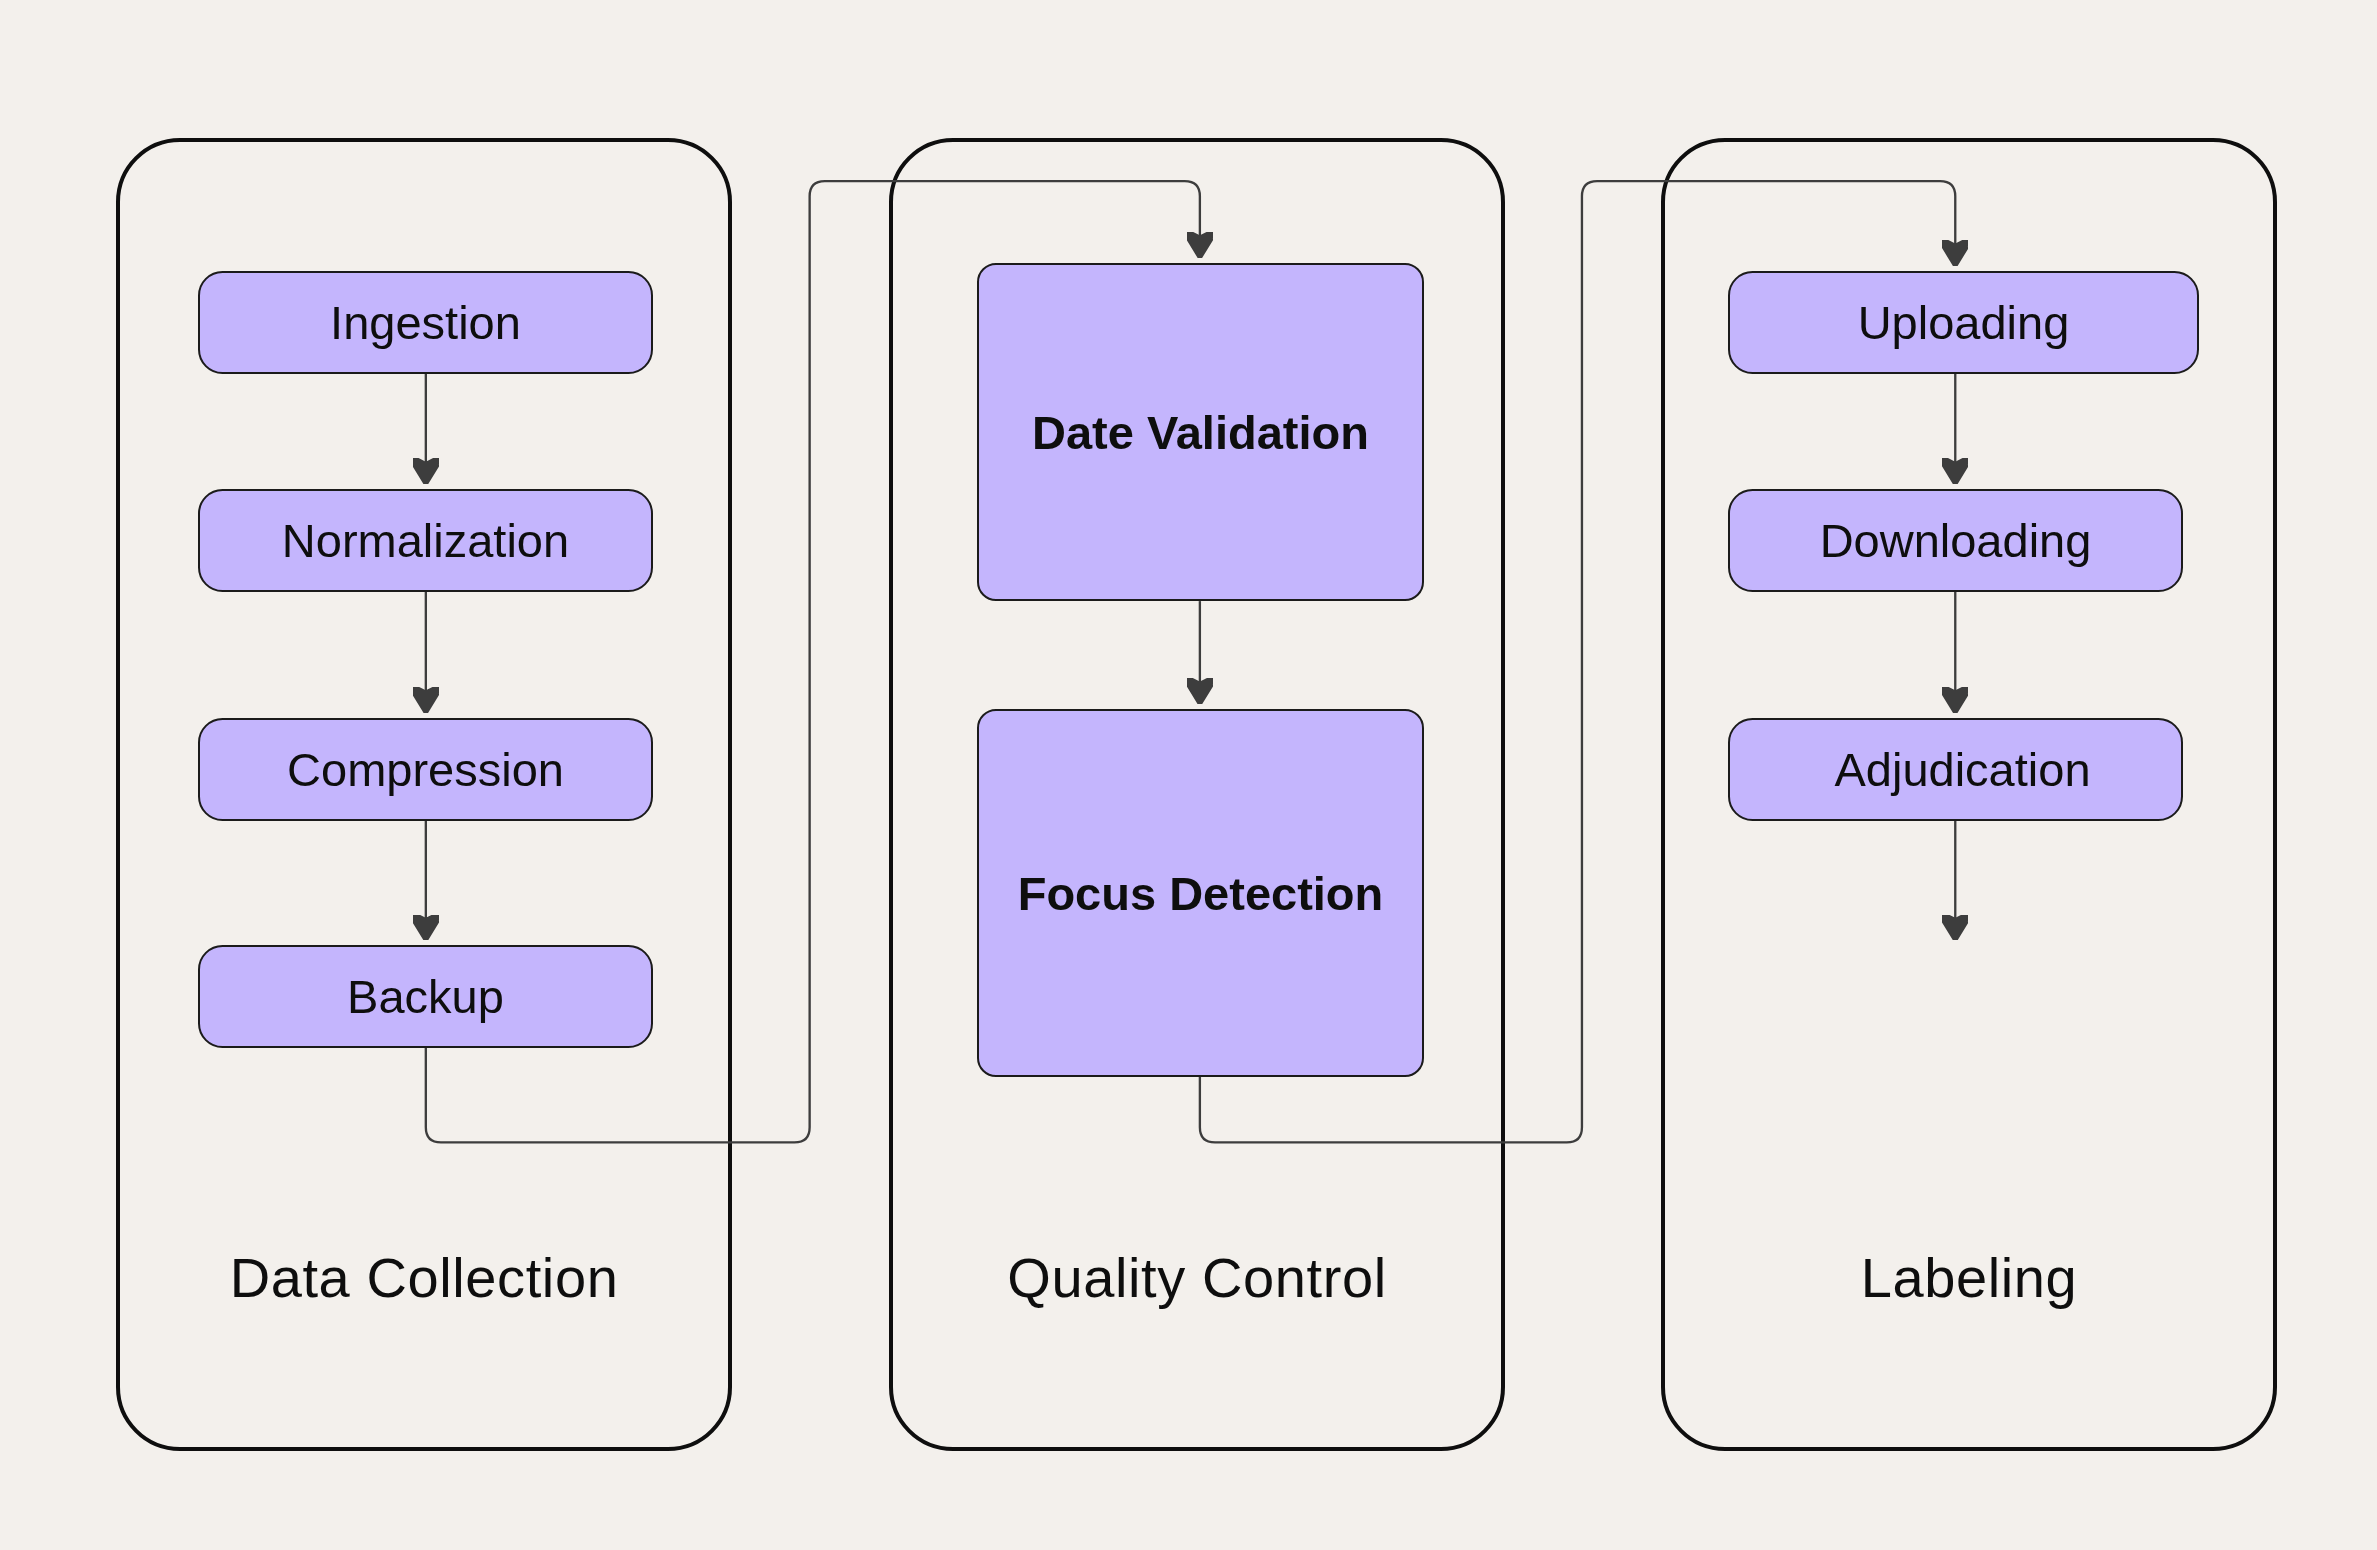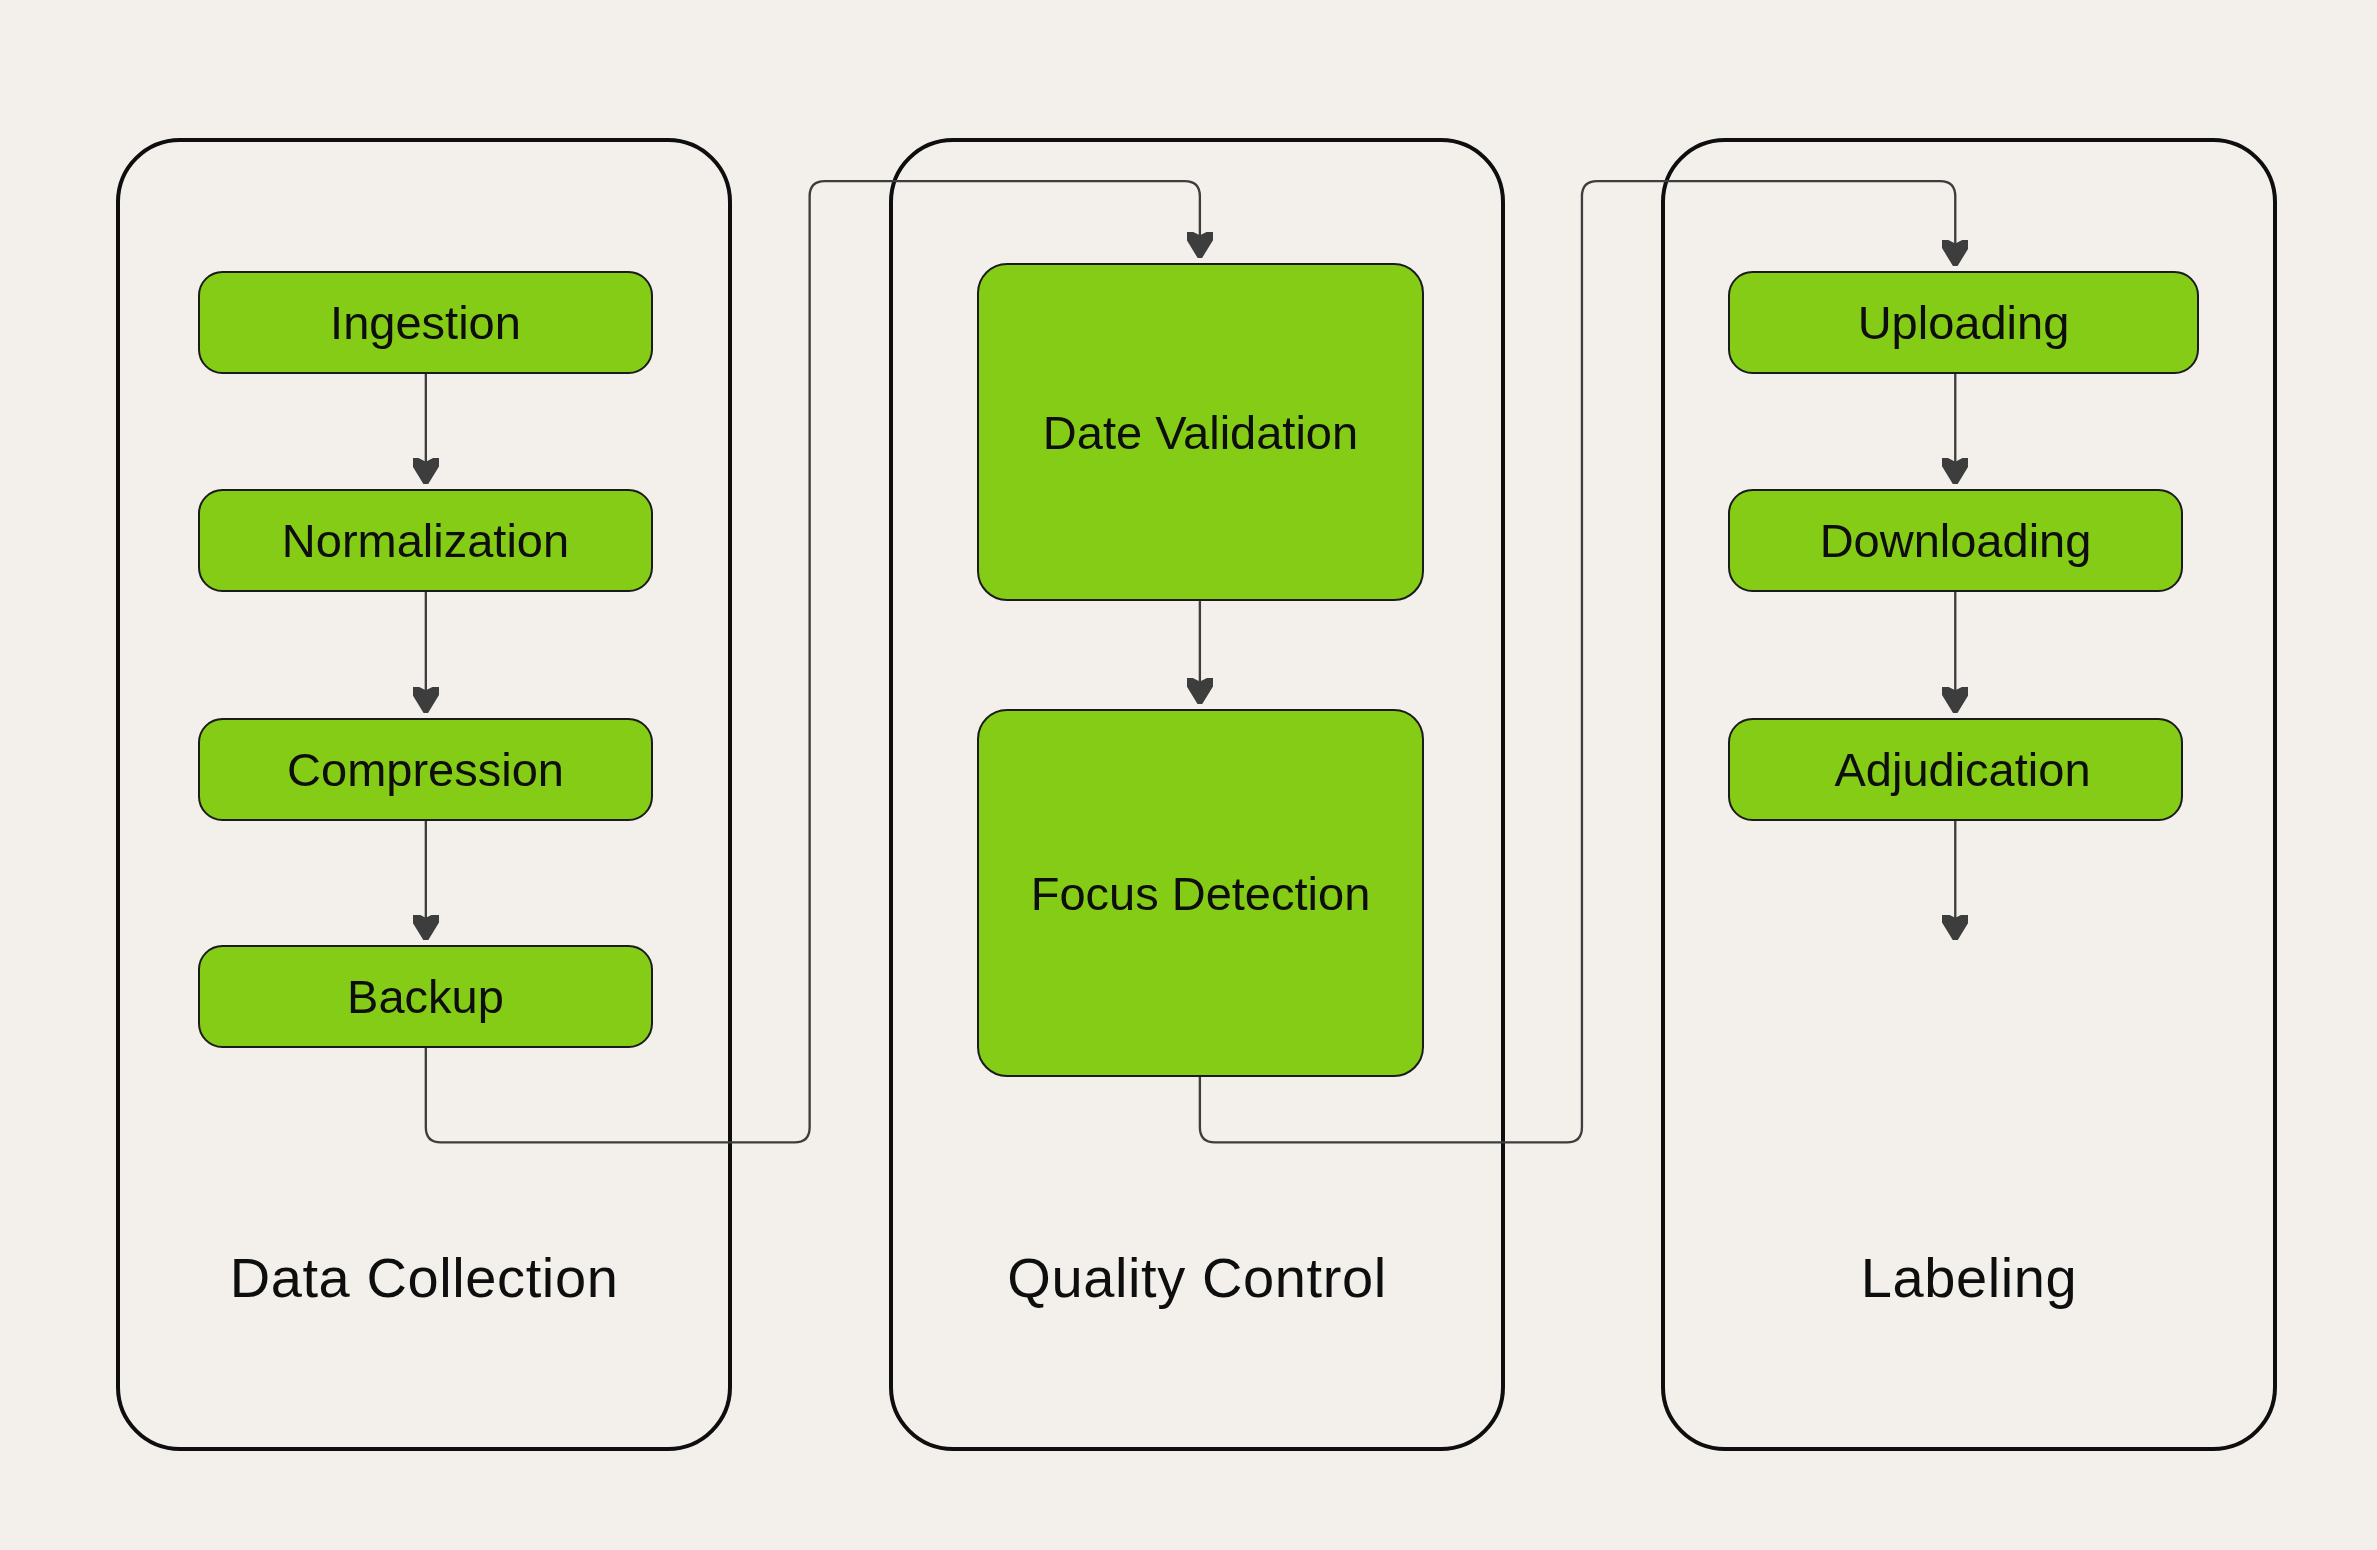--- a/index.html
+++ b/index.html
@@ -51,32 +51,32 @@
   }
   svg.wires path {
     fill: none;
     stroke: #3d3d3d;
     stroke-width: 4px;
   }
   
   .node {
     position: absolute;
     box-sizing: border-box;
-    background: #84cc16;
+    background: #c4b5fd;
     border: 2.3px solid #1b1b1b;
     border-radius: 24.5px;
     display: flex;
     align-items: center;
     justify-content: center;
     text-align: left;
     font-size: 47px;
     color: #0e0e0e;
     z-index: 3;
   }
-  .node.big { border-radius: 30px; }
+  .node.big { border-radius: 19px; font-weight: bold; }
   
   .n10 { left: 198px;  top: 271px;  width: 455px; height: 103px; }
   .n11 { left: 198px;  top: 489px;  width: 455px; height: 103px; }
   .n12 { left: 198px;  top: 718px; width: 455px; height: 103px; }
   .n13 { left: 198px;  top: 945px; width: 455px; height: 103px; }
   
   .n20 { left: 977px; top: 263px;  width: 447px; height: 338px; }
   .n21 { left: 977px; top: 709px; width: 447px; height: 368px; }
   
   .n30 { left: 1728px; top: 271px;  width: 471px; height: 103px; }

